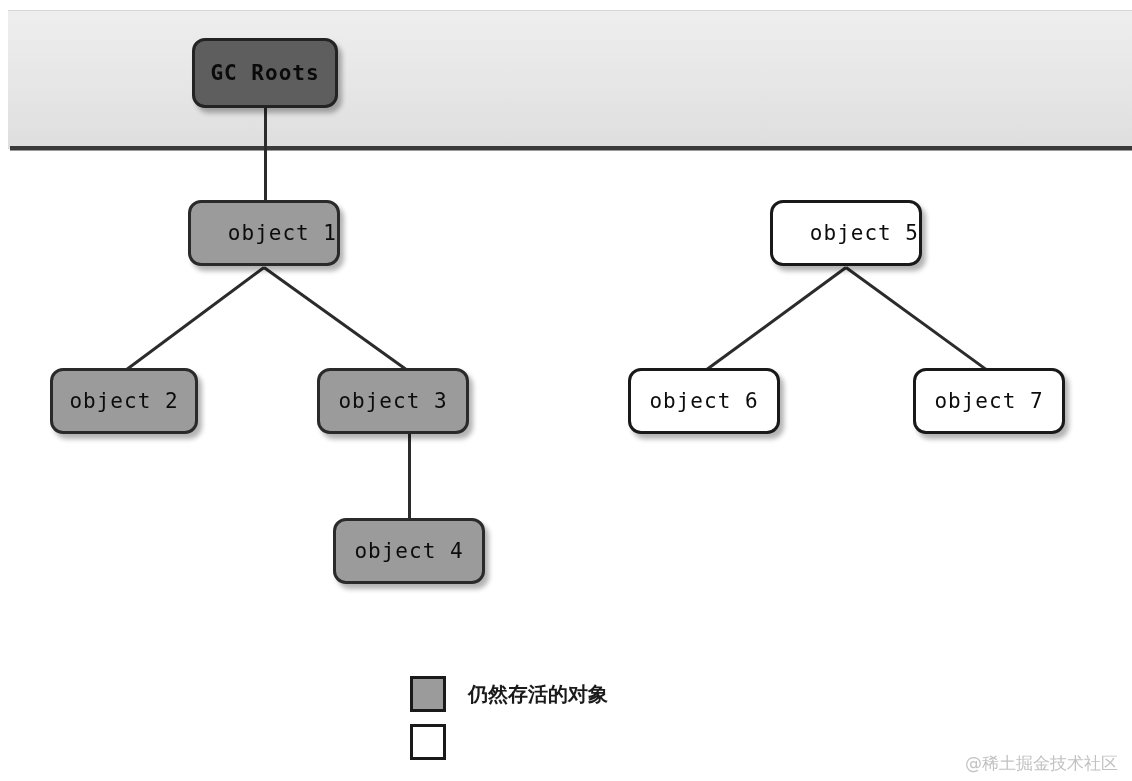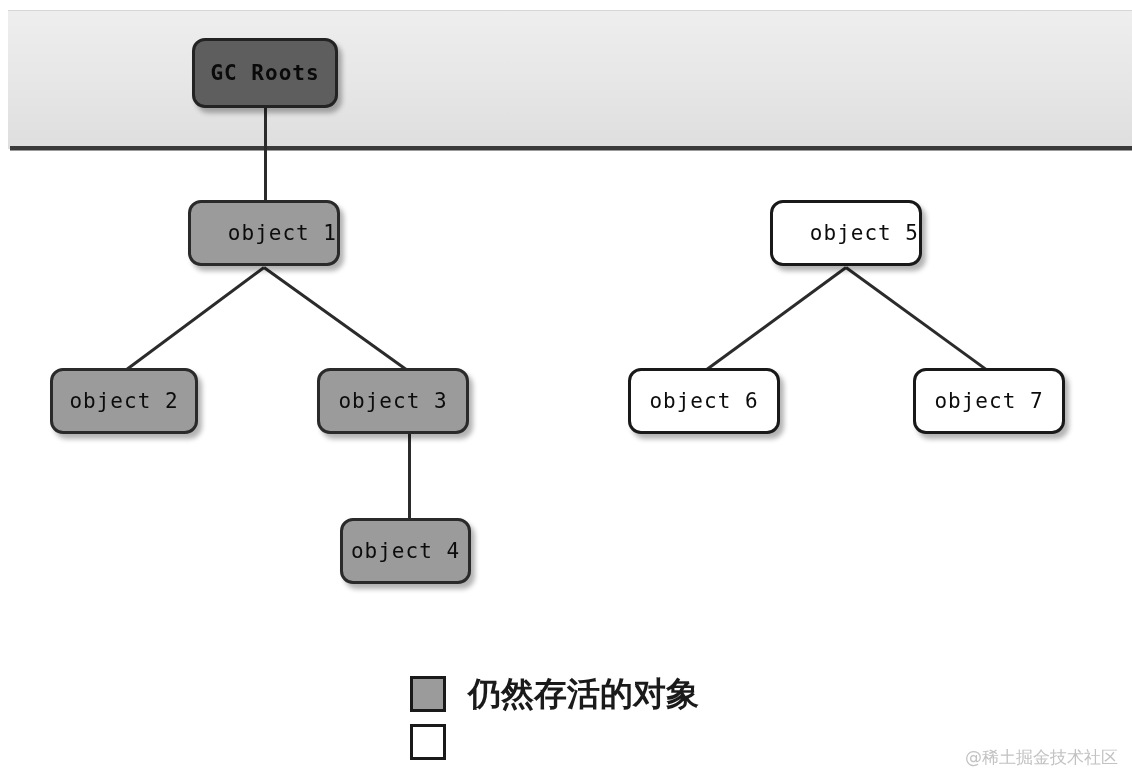--- a/index.html
+++ b/index.html
@@ -110,30 +110,30 @@
     height: 36px;
     box-sizing: border-box;
     border: 3px solid #1a1a1a;
     flex: 0 0 auto;
   }
   .legend-swatch.alive { background: #9b9b9b; }
   .legend-swatch.garbage { background: #ffffff; }
   .legend-text {
     margin-left: 22px;
     font-family: "DejaVu Sans", sans-serif;
-    font-size: 33px;
+    font-size: 20px;
     font-weight: 700;
     color: #1a1a1a;
     white-space: nowrap;
   }
 
   .watermark {
     position: absolute;
     right: 14px;
-    bottom: 12px;
+    bottom: 6px;
     font-family: "DejaVu Sans", sans-serif;
     font-size: 17px;
     color: #c2c2c2;
     white-space: nowrap;
   }
 </style>
 </head>
 <body>
 
 <div id="canvas">
@@ -156,21 +156,21 @@
       </div>
       <div class="node alive" style="left: 188px; top: 200px; width: 152px; height: 66px; justify-content: flex-end;">
         <span>object 1</span>
       </div>
       <div class="node alive" style="left: 50px; top: 368px; width: 148px; height: 66px;">
         <span>object 2</span>
       </div>
       <div class="node alive" style="left: 317px; top: 368px; width: 152px; height: 66px;">
         <span>object 3</span>
       </div>
-      <div class="node alive" style="left: 333px; top: 518px; width: 131px; height: 66px; margin-left: 7px;">
+      <div class="node alive" style="left: 333px; top: 518px; width: 152px; height: 66px;">
         <span>object 4</span>
       </div>
       <div class="node garbage" style="left: 770px; top: 200px; width: 152px; height: 66px; justify-content: flex-end;">
         <span>object 5</span>
       </div>
       <div class="node garbage" style="left: 628px; top: 368px; width: 152px; height: 66px;">
         <span>object 6</span>
       </div>
       <div class="node garbage" style="left: 913px; top: 368px; width: 152px; height: 66px;">
         <span>object 7</span>

